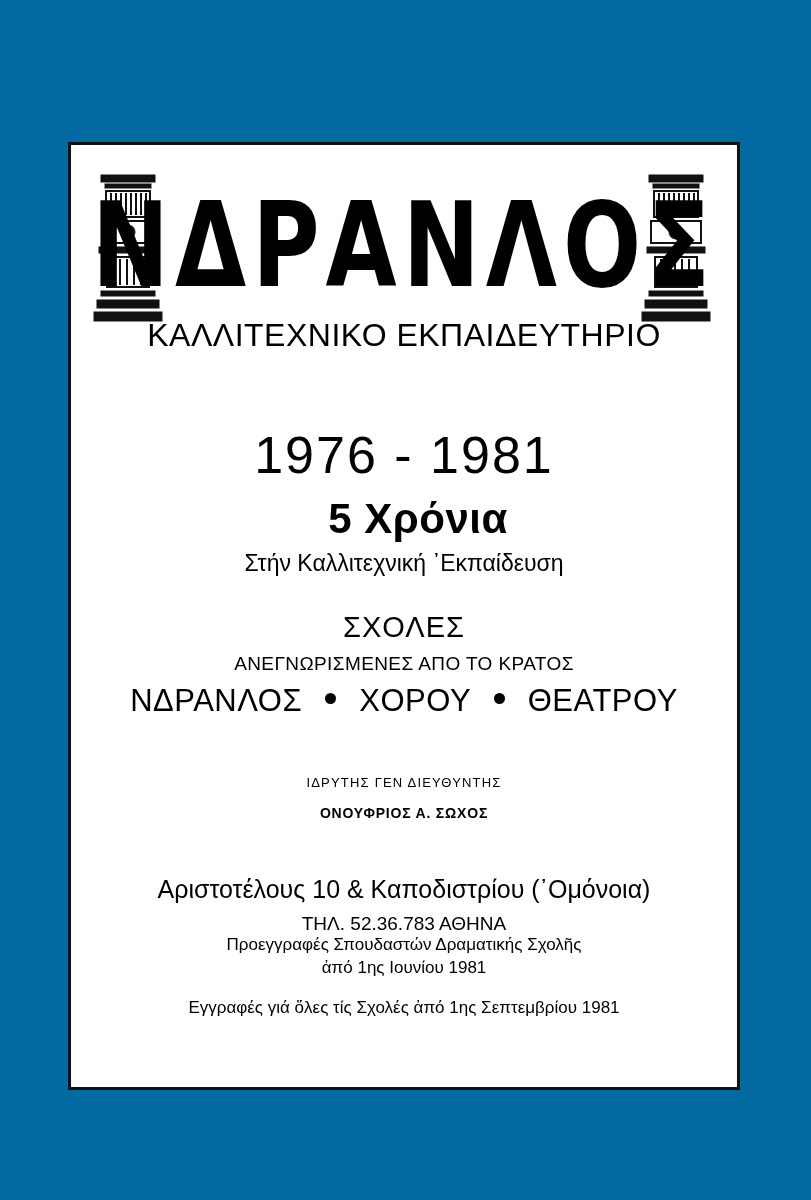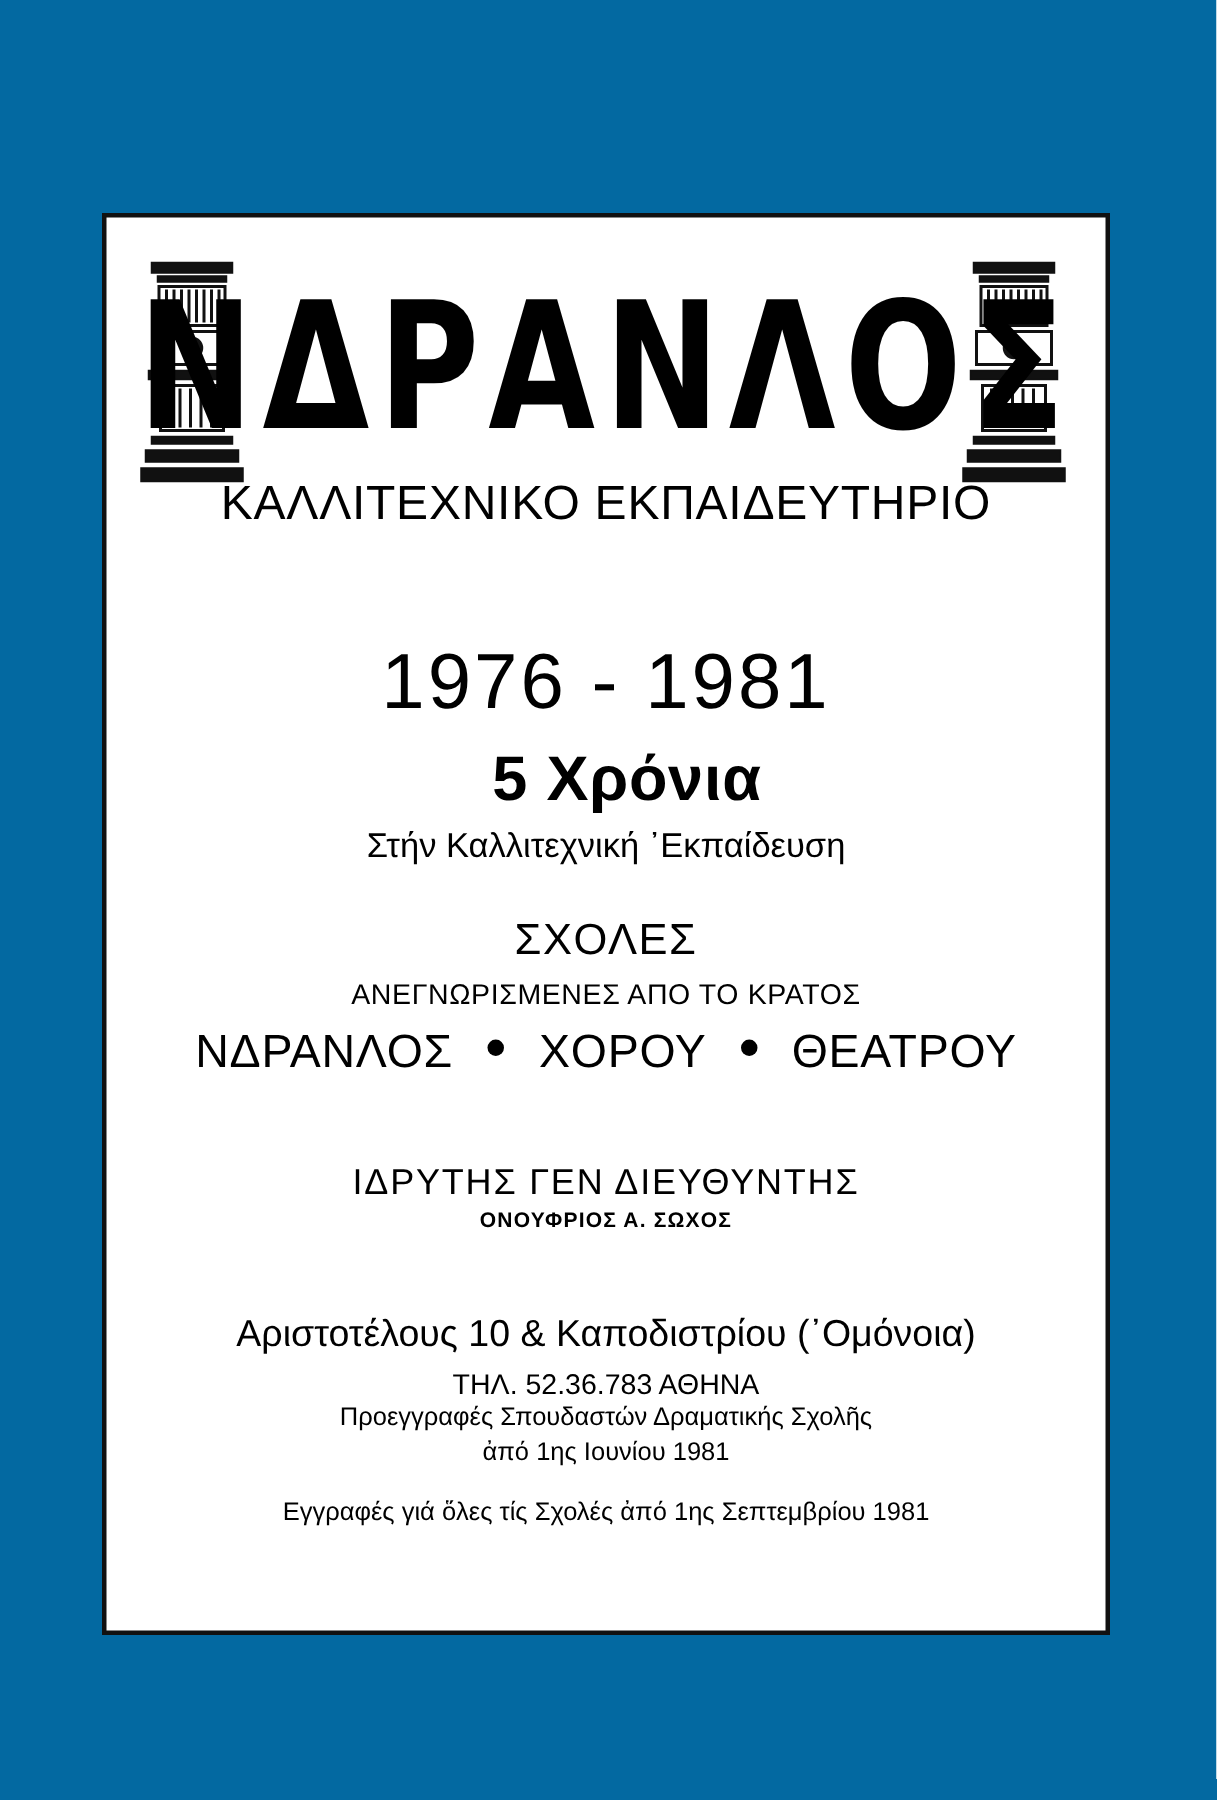--- a/index.html
+++ b/index.html
@@ -145,21 +145,21 @@
     margin: 0 14px;
     vertical-align: 7px;
   }
 
   
   .founder-role {
     position: absolute;
     top: 630px;
     left: 0; right: 0;
     text-align: center;
-    font-size: 24px;
+    font-size: 13px;
     letter-spacing: 1.2px;
   }
   .founder-name {
     position: absolute;
     top: 660px;
     left: 0; right: 0;
     text-align: center;
     font-size: 14px;
     font-weight: 700;
     letter-spacing: 0.8px;

